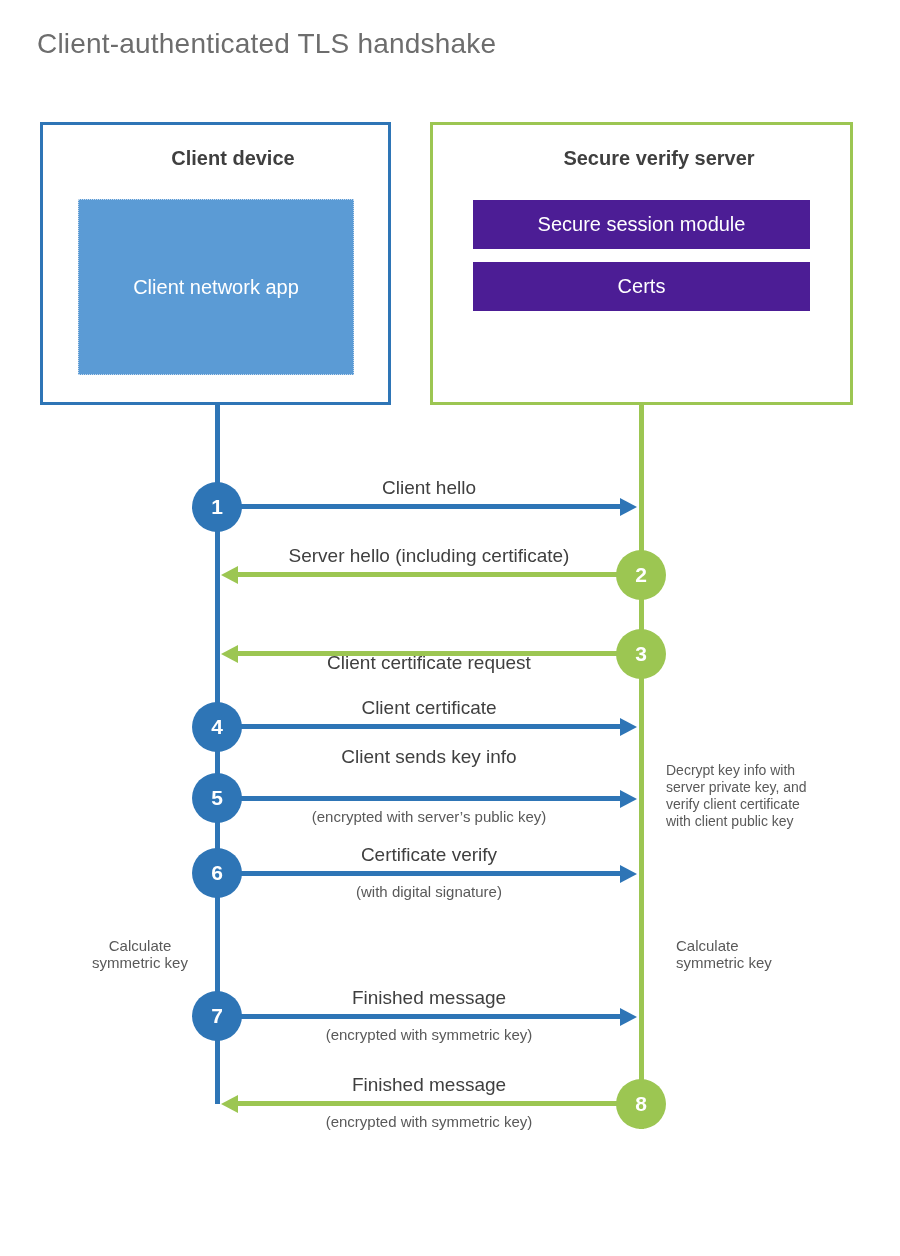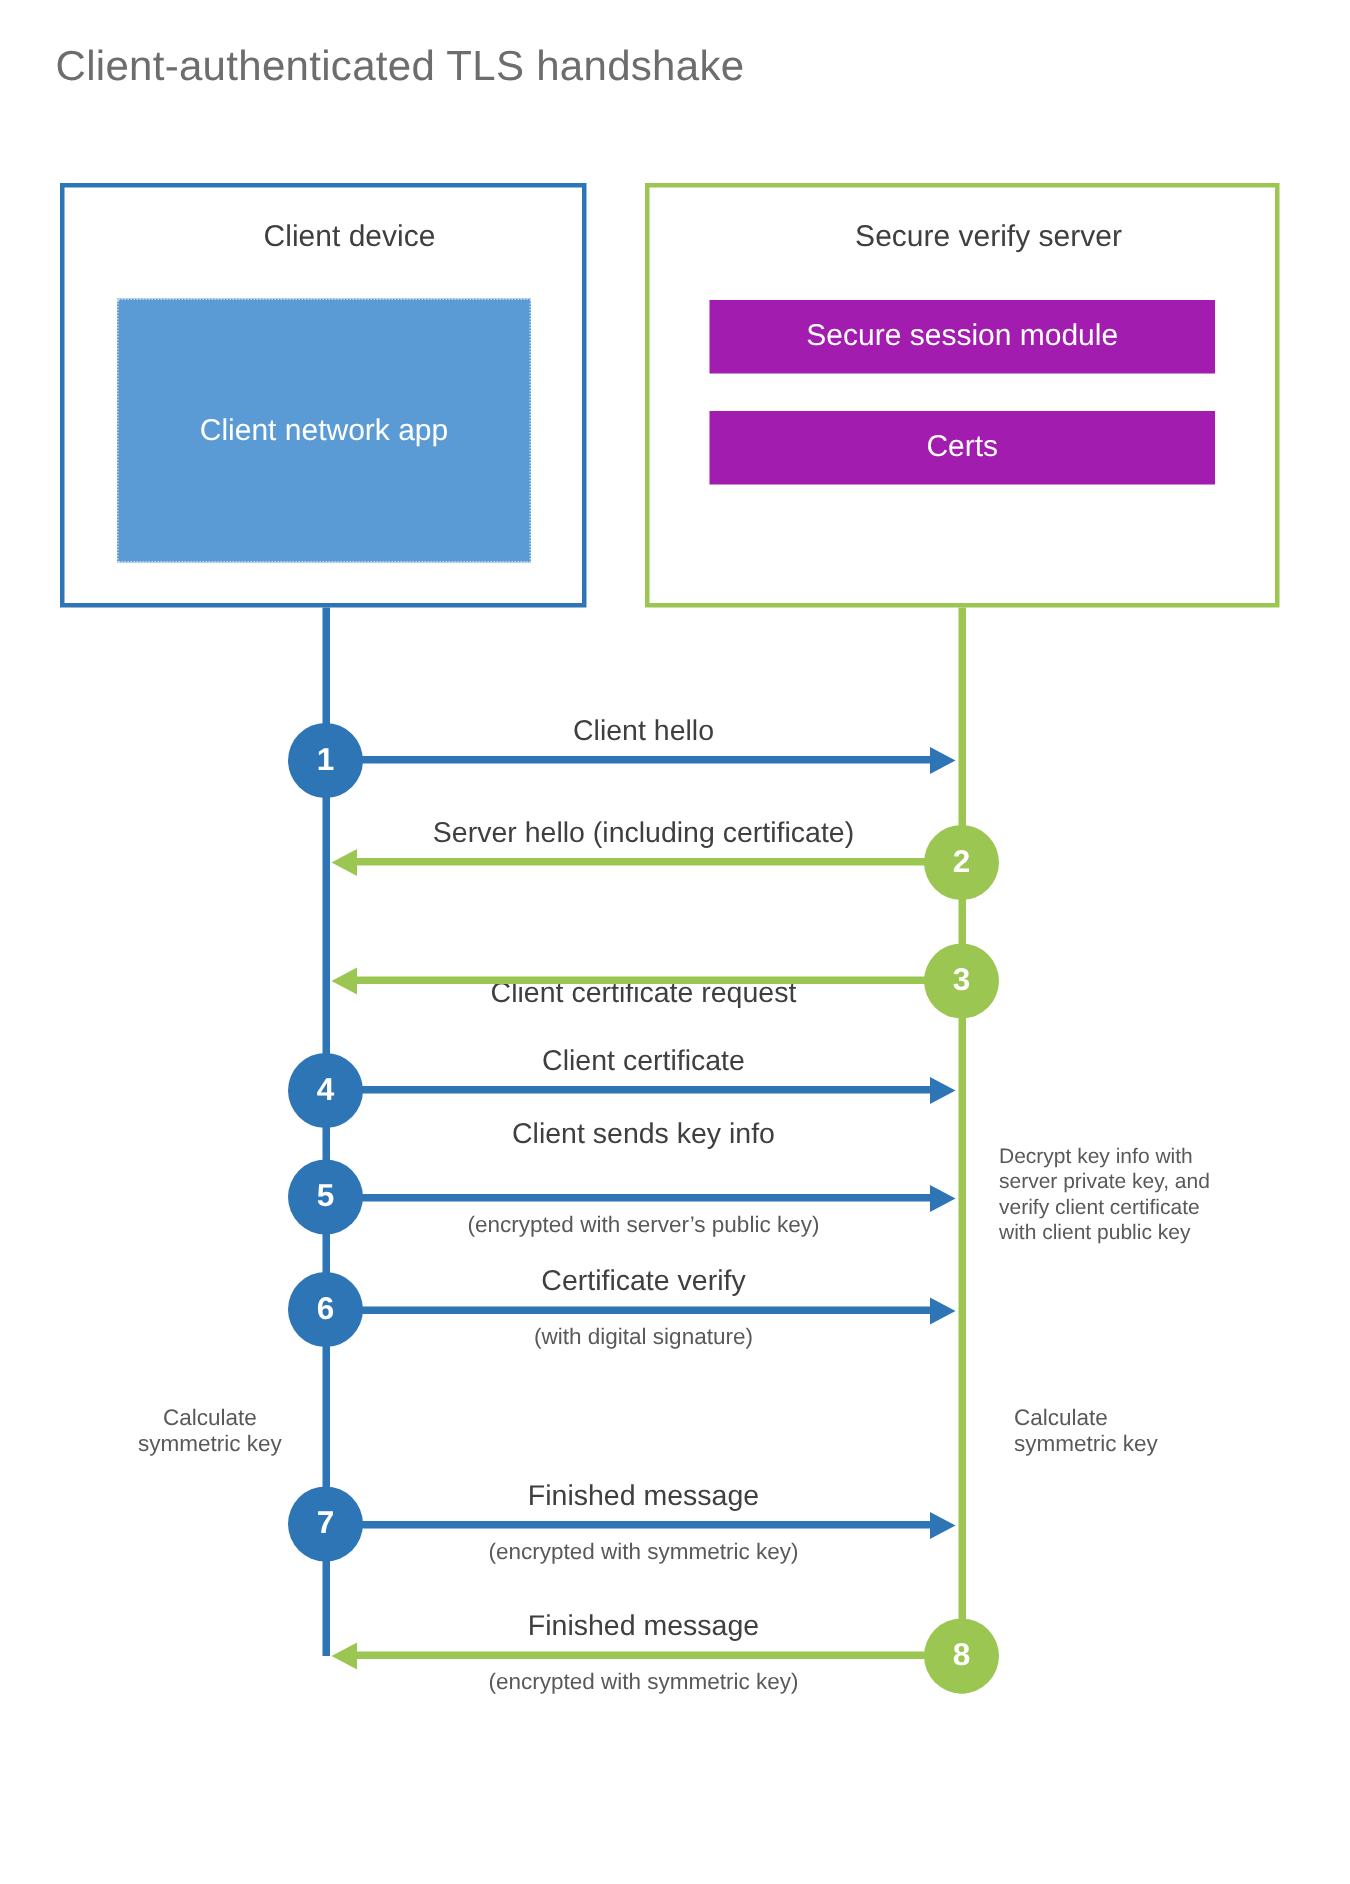--- a/index.html
+++ b/index.html
@@ -14,37 +14,37 @@
     position:absolute; left:37px; top:28px;
     font-size:28px; font-weight:300; color:#6d6d6d; letter-spacing:0.2px;
   }
 
   
   .actor-box { position:absolute; top:122px; height:283px; background:#fff; }
   .client-box { left:40px;  width:351px; border:3px solid #2e75b6; }
   .server-box { left:430px; width:423px; border:3px solid #9cc652; }
   .actor-title {
     position:absolute; top:22px; left:0; width:100%; text-align:center;
-    font-size:20px; font-weight:normal; color:#3f3f3f;padding-left:35px;
+    font-size:20px; font-weight:bold; color:#3f3f3f;padding-left:35px;
   }
   .app-box {
     position:absolute; left:35px; top:74px; width:276px; height:176px;
     background:#5b9bd5; border:1px dotted #c3d9ef;
     display:flex; align-items:center; justify-content:center;
   }
   .app-box .app-label {
     color:#ffffff; font-size:20px; text-align:center; width:170px; line-height:1.55;
   }
   .module-bar {
     position:absolute; left:40px; width:337px; height:49px;
-    background:#a21caf; color:#ffffff; font-size:20px;
+    background:#4c1d95; color:#ffffff; font-size:20px;
     display:flex; align-items:center; justify-content:center;
   }
   .bar-1 { top:75px; }
-  .bar-2 { top:137px;margin-top:12px; }
+  .bar-2 { top:137px; }
   .bar-3 { top:198px; }
 
   
   .lifeline { position:absolute; width:5px; z-index:1; }
   .lifeline.blue  { left:215px; top:405px; height:699px; background:#2e75b6; }
   .lifeline.green { left:639px; top:405px; height:724px; background:#9cc652; }
 
   
   .step-circle {
     position:absolute; width:50px; height:50px; border-radius:50%;

